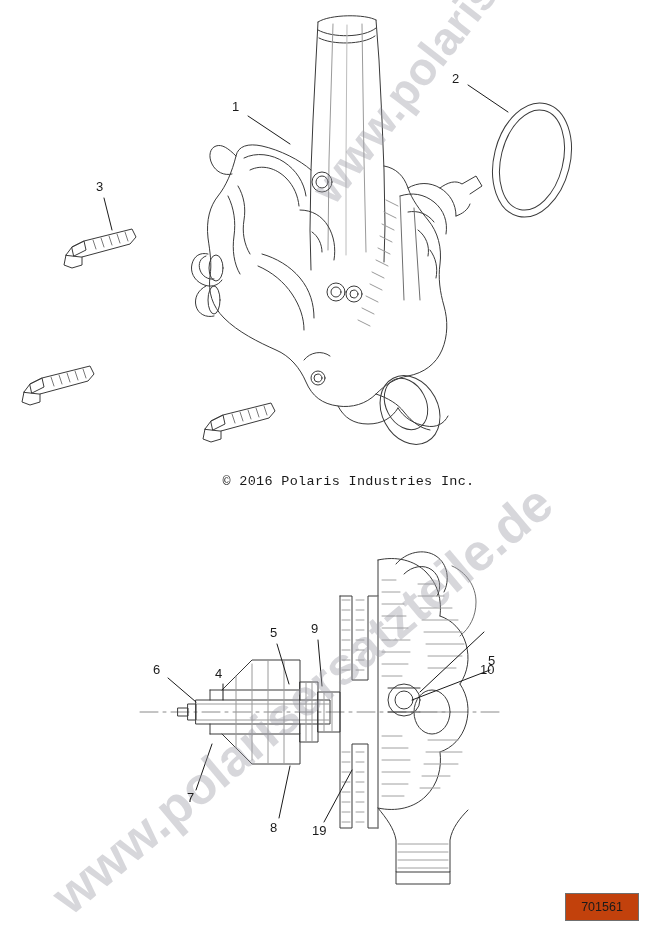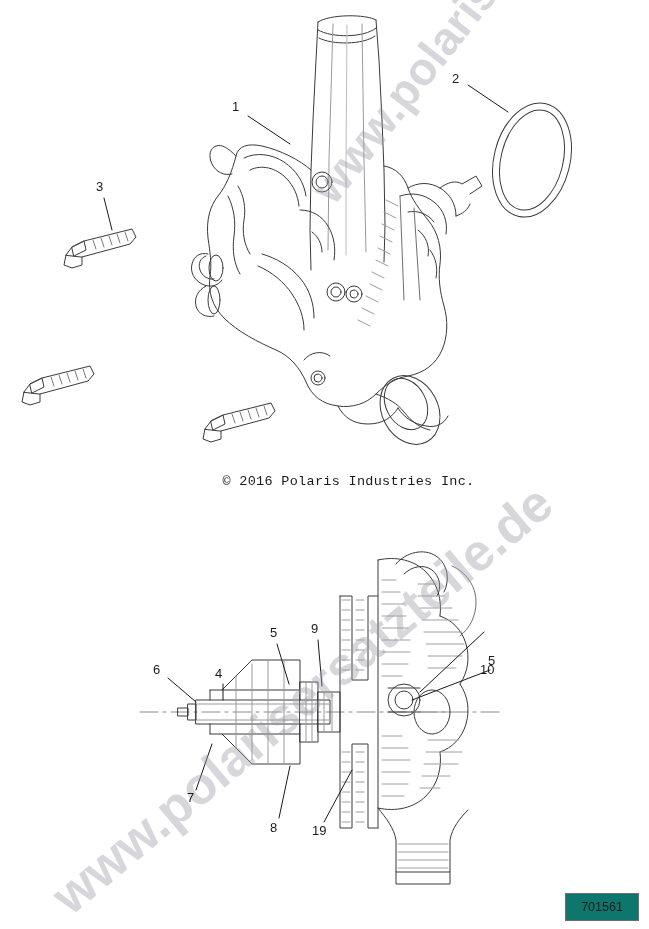--- a/index.html
+++ b/index.html
@@ -44,21 +44,21 @@
     letter-spacing: 0.3px;
     padding-left: 24px;
   }
   .partnum-box {
     position: absolute;
     left: 565px;
     top: 893px;
     width: 72px;
     height: 26px;
     border: 1px solid #6f6f6f;
-    background: #0f766e;
+    background: #c2410c;
     display: flex;
     align-items: center;
     justify-content: center;
     font-family: "Liberation Sans", sans-serif;
     font-size: 12.5px;
     color: #1a1a1a;
   }
   .watermark {
     position: absolute;
     color: rgba(155,155,165,0.40);

